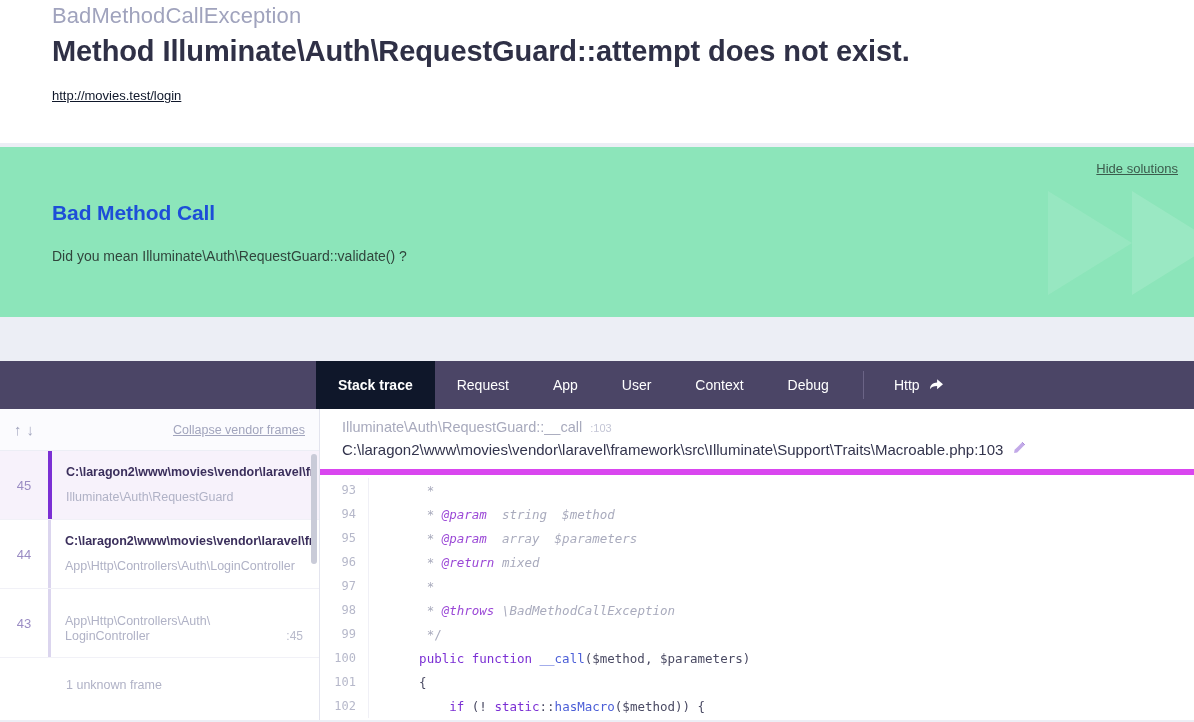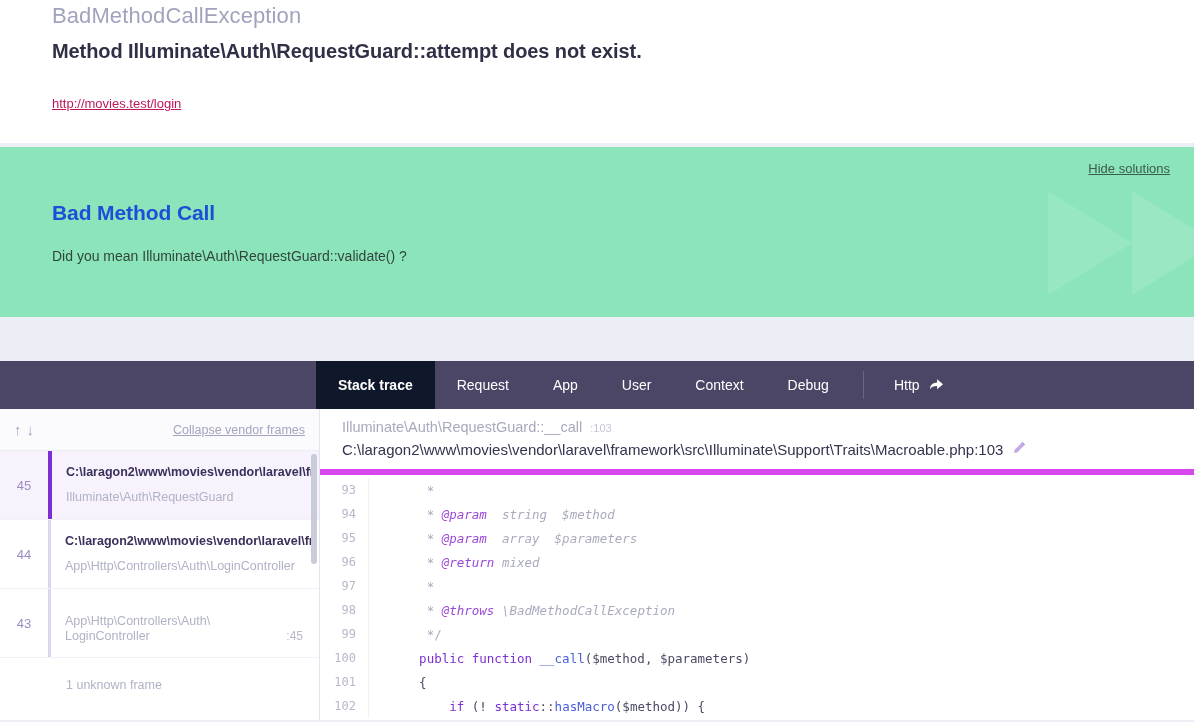--- a/index.html
+++ b/index.html
@@ -19,32 +19,32 @@
   }
   .exception-class {
     font-size: 22px;
     color: #a0a3bd;
     font-weight: 400;
     letter-spacing: 0.1px;
     padding-top: 2px;
     line-height: 28px;
   }
   .exception-message {
-    font-size: 20px;
+    font-size: 29px;
     font-weight: 700;
     color: #2f3046;
     line-height: 30px;
     margin-top: 6px;
     letter-spacing: -0.1px;
   }
   .request-url {
     display: inline-block;
-    margin-top: 30px;
+    margin-top: 22px;
     font-size: 13px;
-    color: #be185d;
+    color: #0f172a;
     text-decoration: underline;
   }
 
   
   .solution-wrap {
     position: relative;
     margin-top: 4px;
     height: 170px;
     background: #8ce5ba;
     overflow: hidden;
@@ -62,21 +62,21 @@
     position: absolute;
     right: 62px;
     top: 44px;
     width: 0; height: 0;
     border-top: 52px solid transparent;
     border-bottom: 52px solid transparent;
     border-left: 84px solid rgba(255,255,255,0.10);
   }
   .hide-solutions {
     position: absolute;
-    right: 24px;
+    right: 16px;
     top: 14px;
     font-size: 13px;
     color: #3b5b4c;
     text-decoration: underline;
     cursor: pointer;
   }
   .solution-title {
     position: absolute;
     left: 52px;
     top: 54px;

